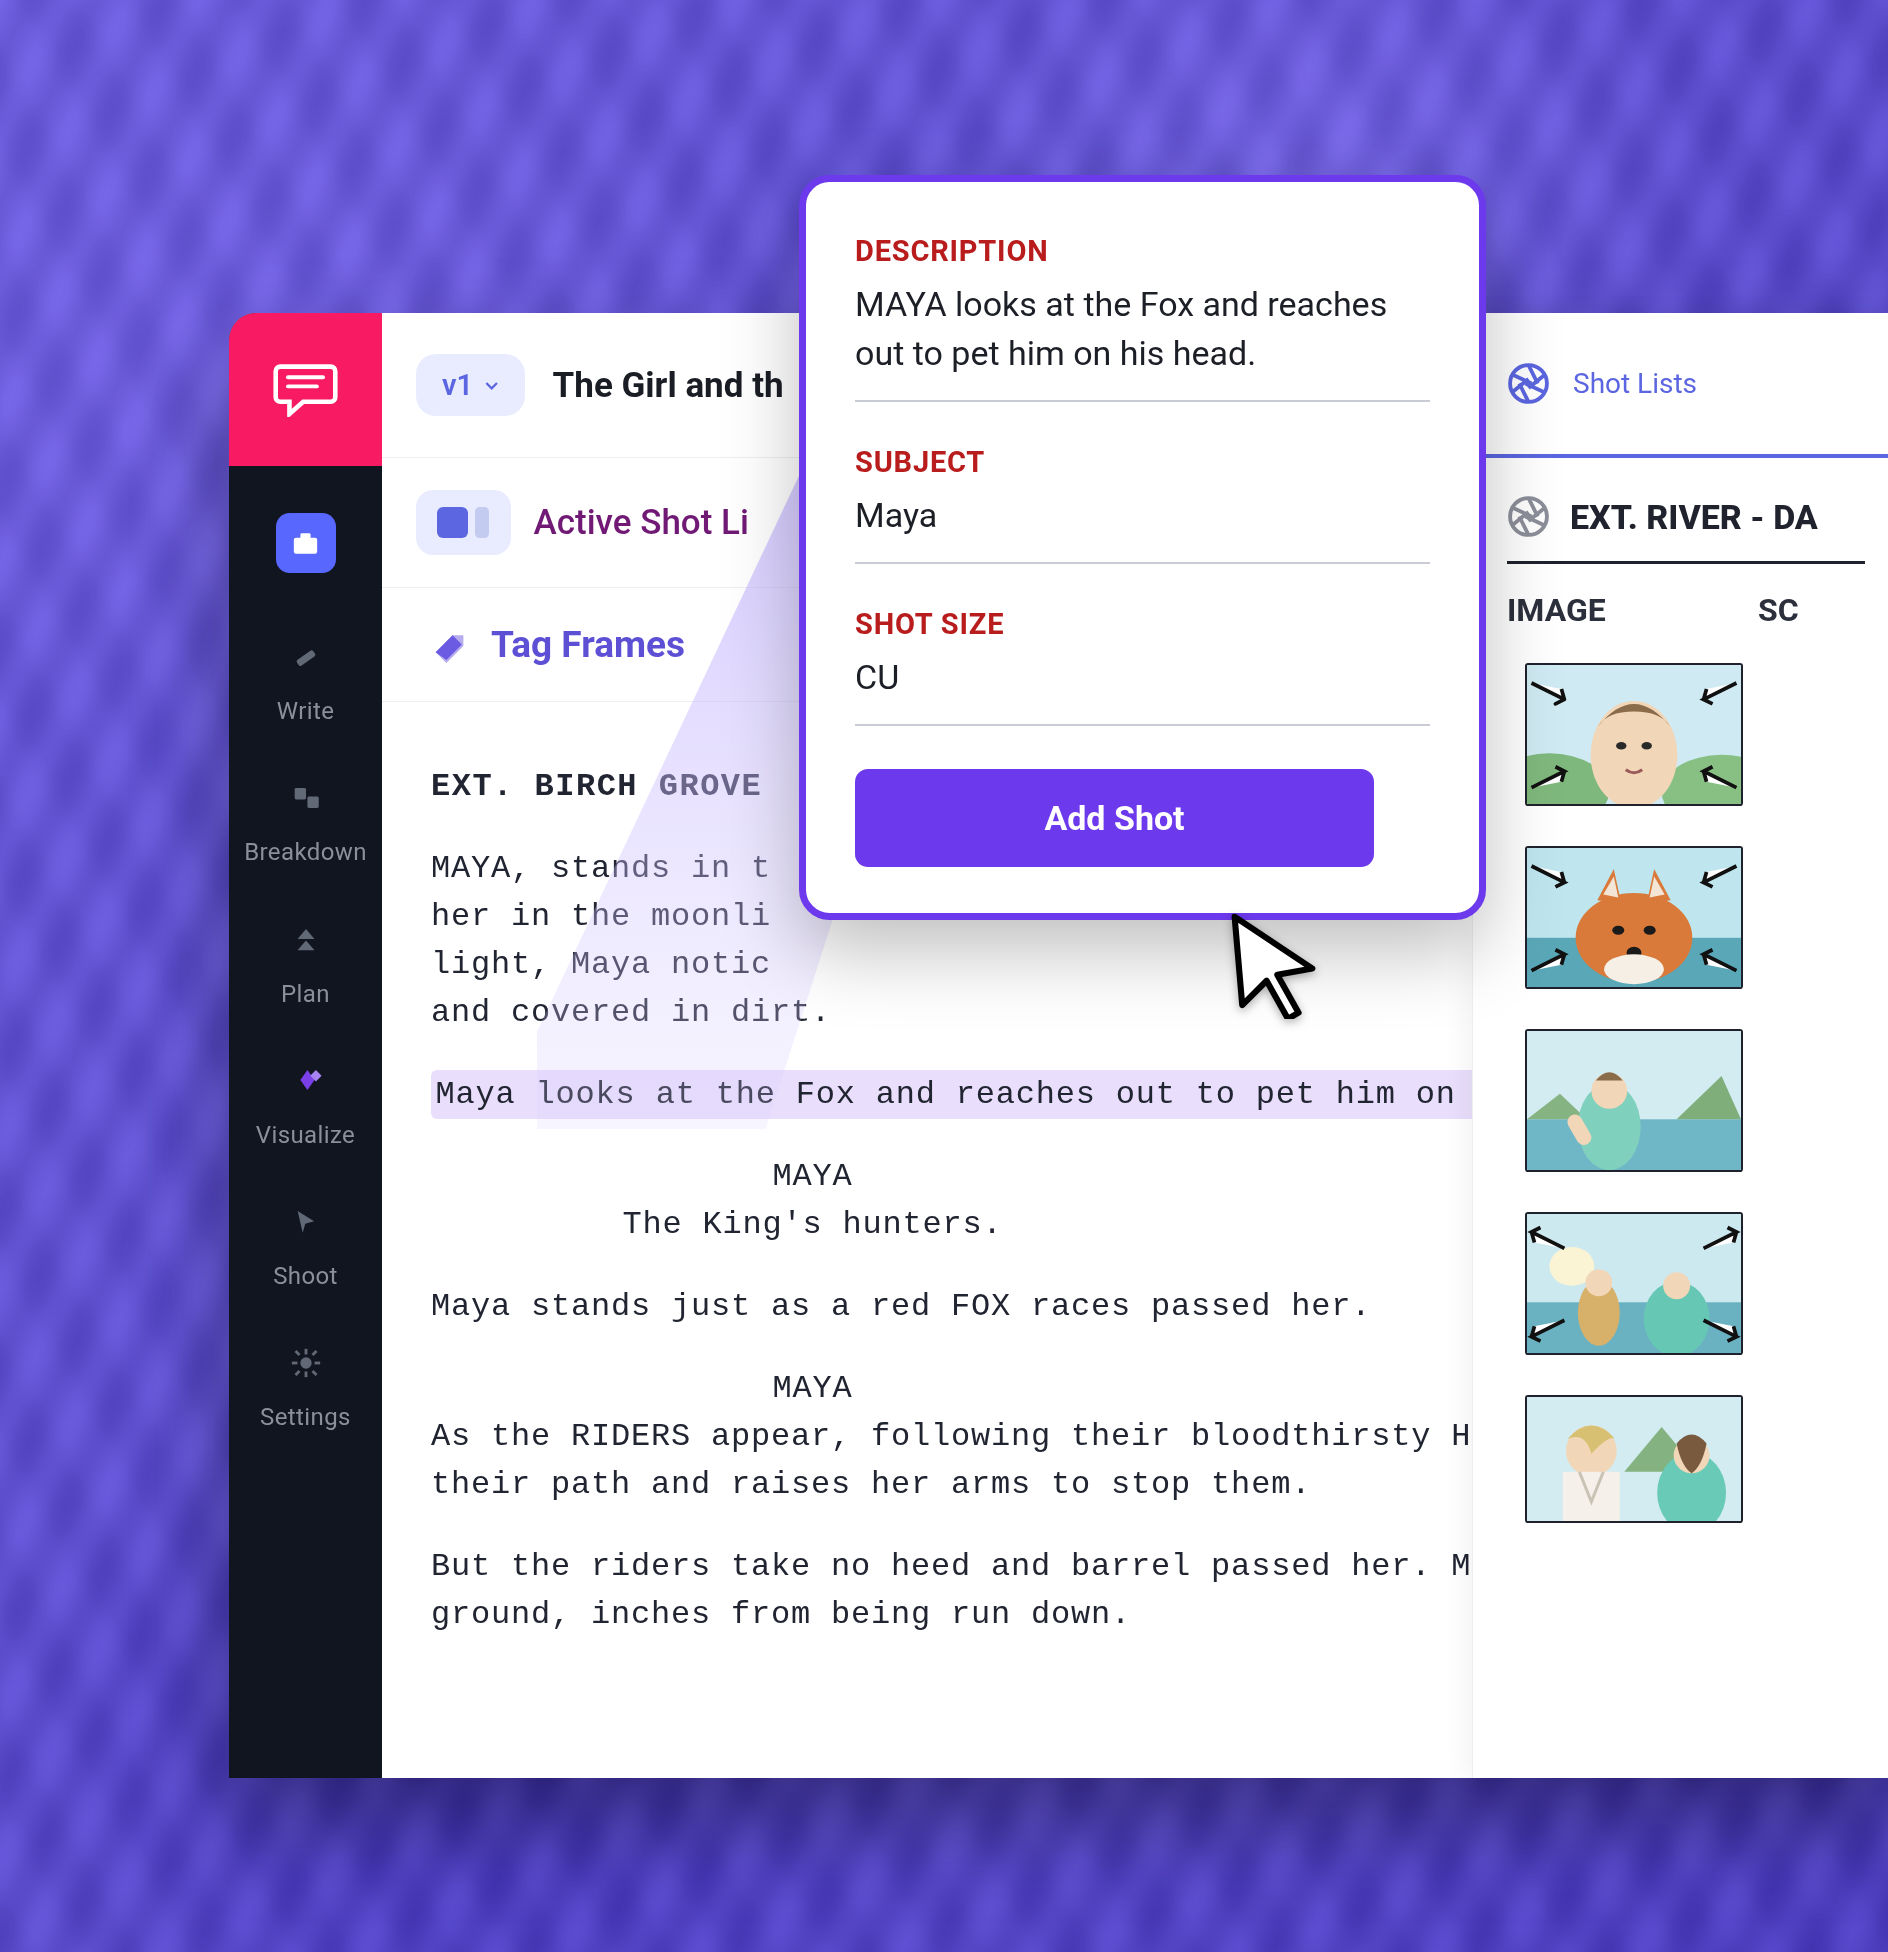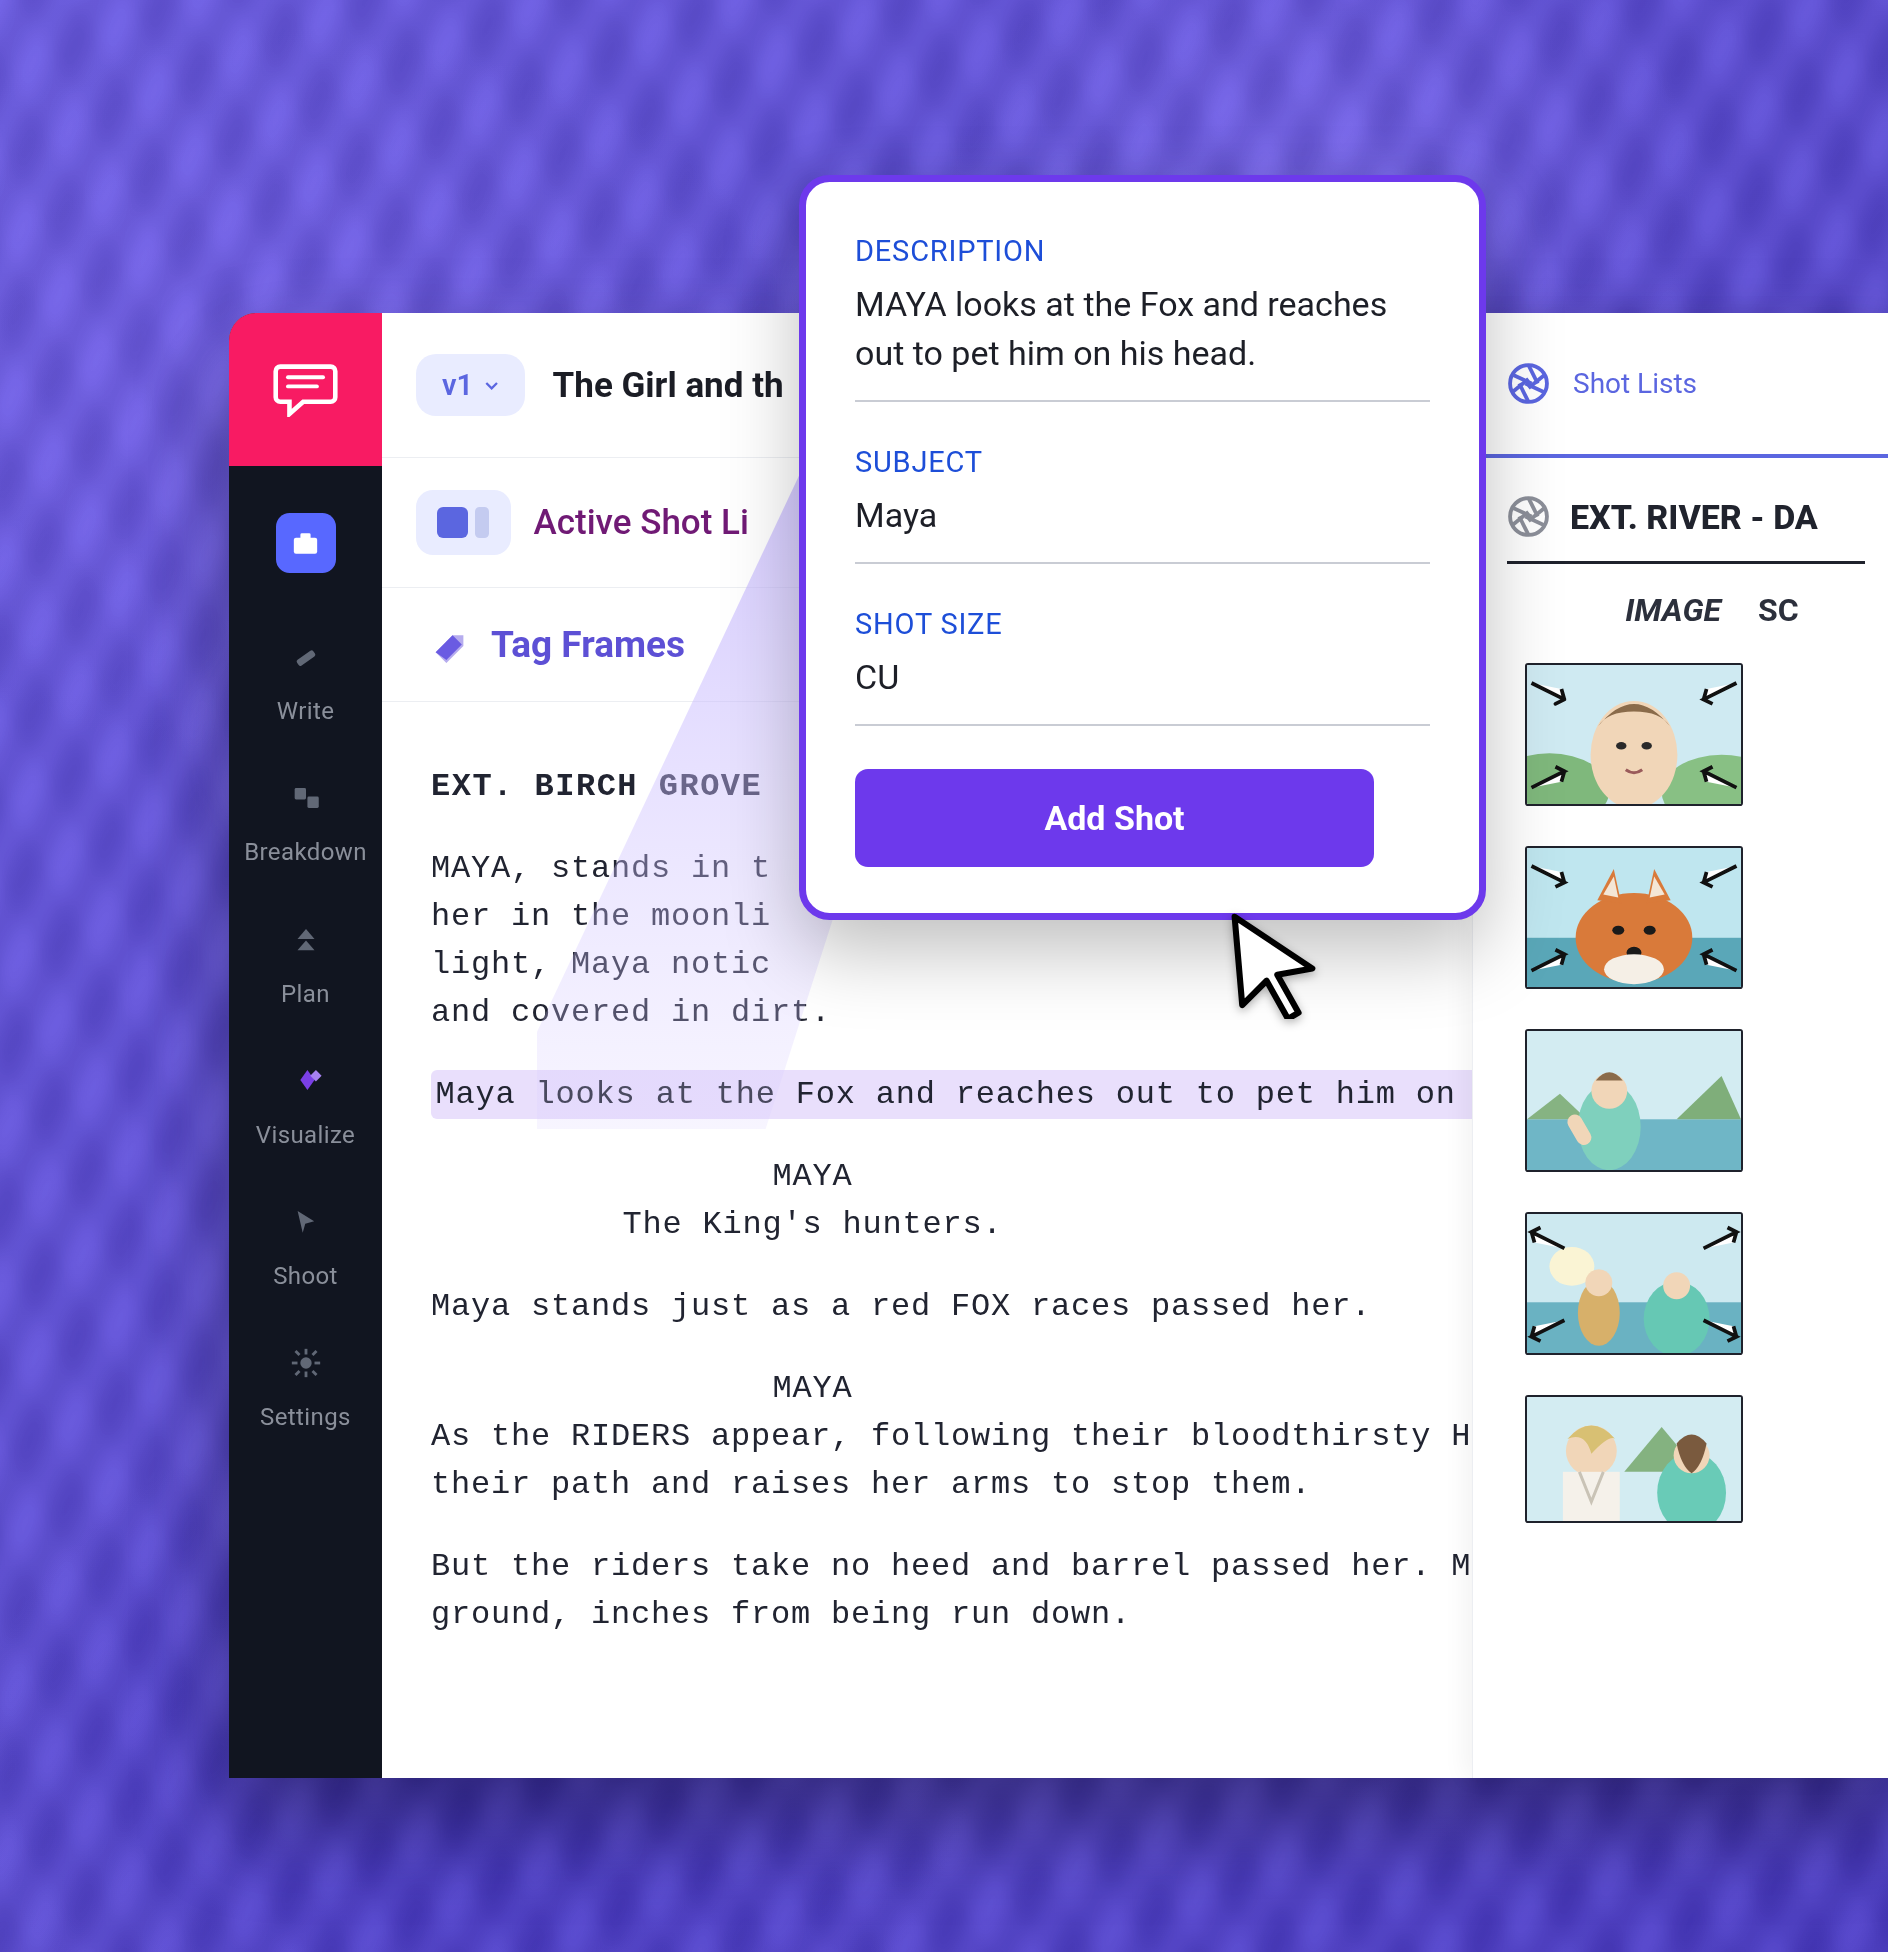--- a/index.html
+++ b/index.html
@@ -262,21 +262,21 @@
 
 .sl-cols {
   display: flex;
   padding: 0 34px;
   gap: 37px;
   font-size: 32px;
   font-weight: 700;
   color: #2c303c;
   margin-bottom: 34px;
 }
-.sl-cols .c1 { width: 214px; text-align: right; font-style: italic; }
+.sl-cols .c1 { width: 214px; text-align: left; }
 
 .thumbs {
   display: flex;
   flex-direction: column;
   gap: 40px;
   padding: 0 34px 0 52px;
 }
 .thumb {
   width: 218px;
   height: 143px;
@@ -295,22 +295,22 @@
   width: 687px;
   background: #fff;
   border-radius: 30.5px;
   border: 7.6px solid #6d39ec;
   box-shadow: 0 30.5px 76px rgba(0,0,0,0.25);
   padding: 52px 49px 46px;
   z-index: 50;
 }
 .m-label {
   font-size: 29px;
-  font-weight: 400;
-  color: #1d4ed8;
+  font-weight: 700;
+  color: #b91c1c;
   letter-spacing: 0.8px;
   margin-bottom: 12.2px;
 }
 .m-value {
   font-size: 34px;
   color: #1d1f27;
   line-height: 1.45;
   border-bottom: 2.3px solid #c9ccd4;
   padding-bottom: 21.4px;
   margin-bottom: 43px;

